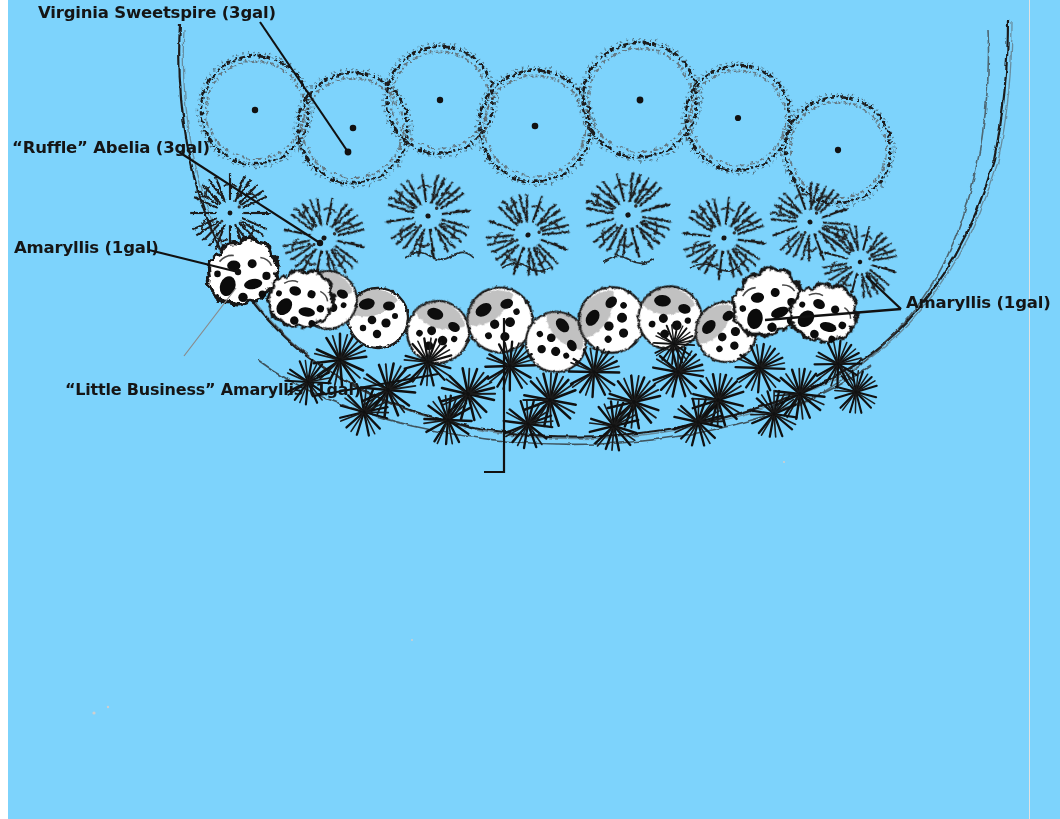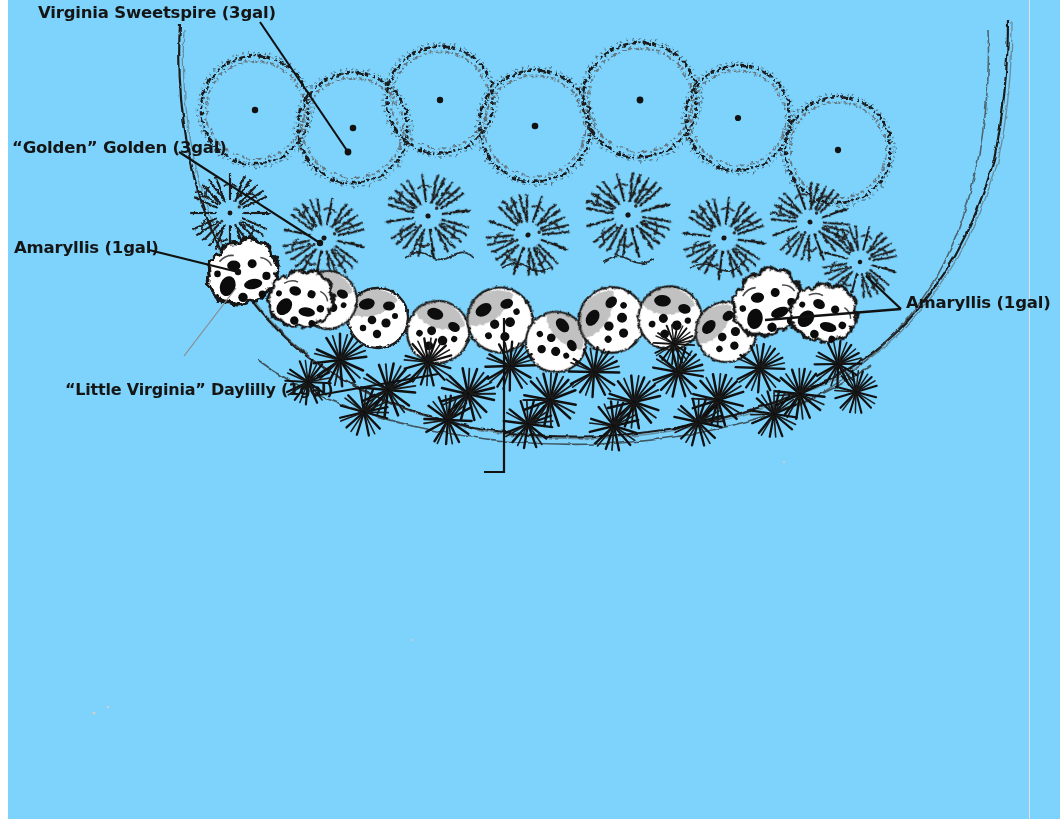--- a/index.html
+++ b/index.html
@@ -279,22 +279,22 @@
       <circle cx="100" cy="707" r="1.2"></circle>
       <circle cx="776" cy="462" r="1.1"></circle>
       <circle cx="404" cy="640" r="1.0"></circle>
     </g>
   </svg>
 
   <div id="scanline"></div>
 
   <div class="lbl" style="left:30px;top:5px;">Virginia Sweetspire (3gal)</div>
 
-  <div class="lbl" style="left:4px;top:140px;">“Golden” Golden (3gal)</div>
+  <div class="lbl" style="left:4px;top:140px;">“Ruffle” Abelia (3gal)</div>
 
   <div class="lbl" style="left:6px;top:240px;">Amaryllis (1gal)</div>
 
-  <div class="lbl sm" style="left:57px;top:382px;">“Little Virginia” Daylilly (1gal)</div>
+  <div class="lbl sm" style="left:57px;top:382px;">“Little Business” Amaryllis (1gal)</div>
 
 
   <div class="lbl" style="left:898px;top:295px;">Amaryllis (1gal)</div>
 
 </div>
 
 </body></html>

